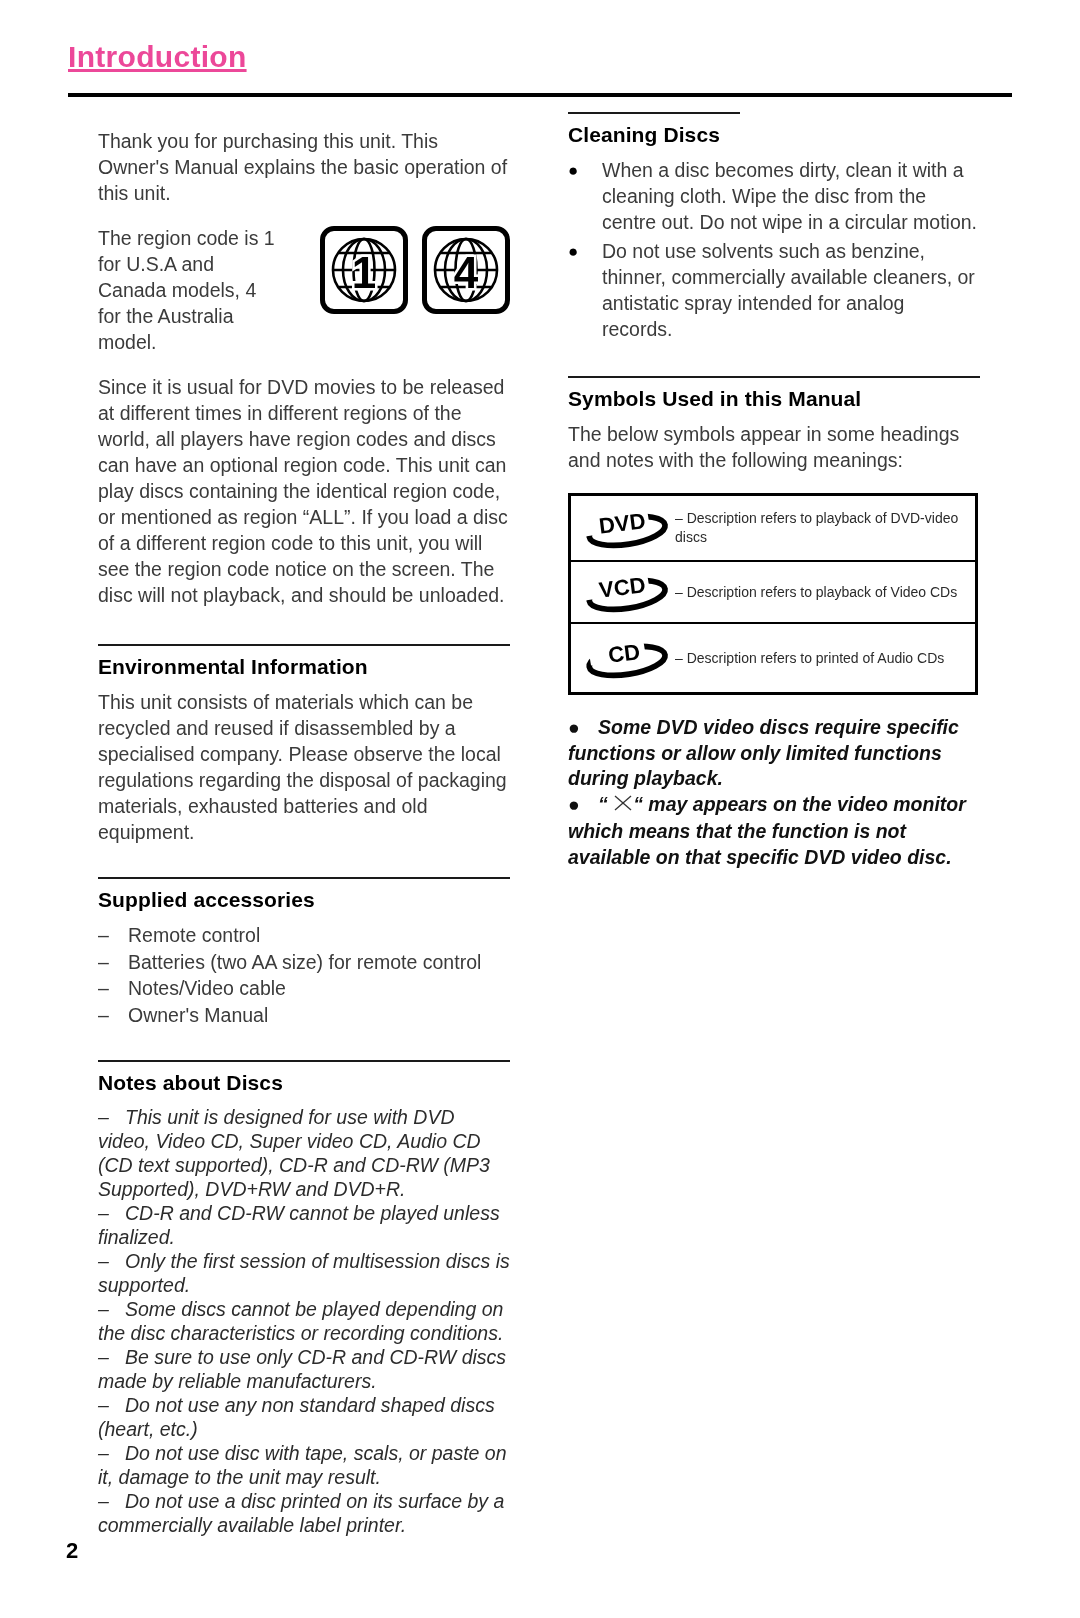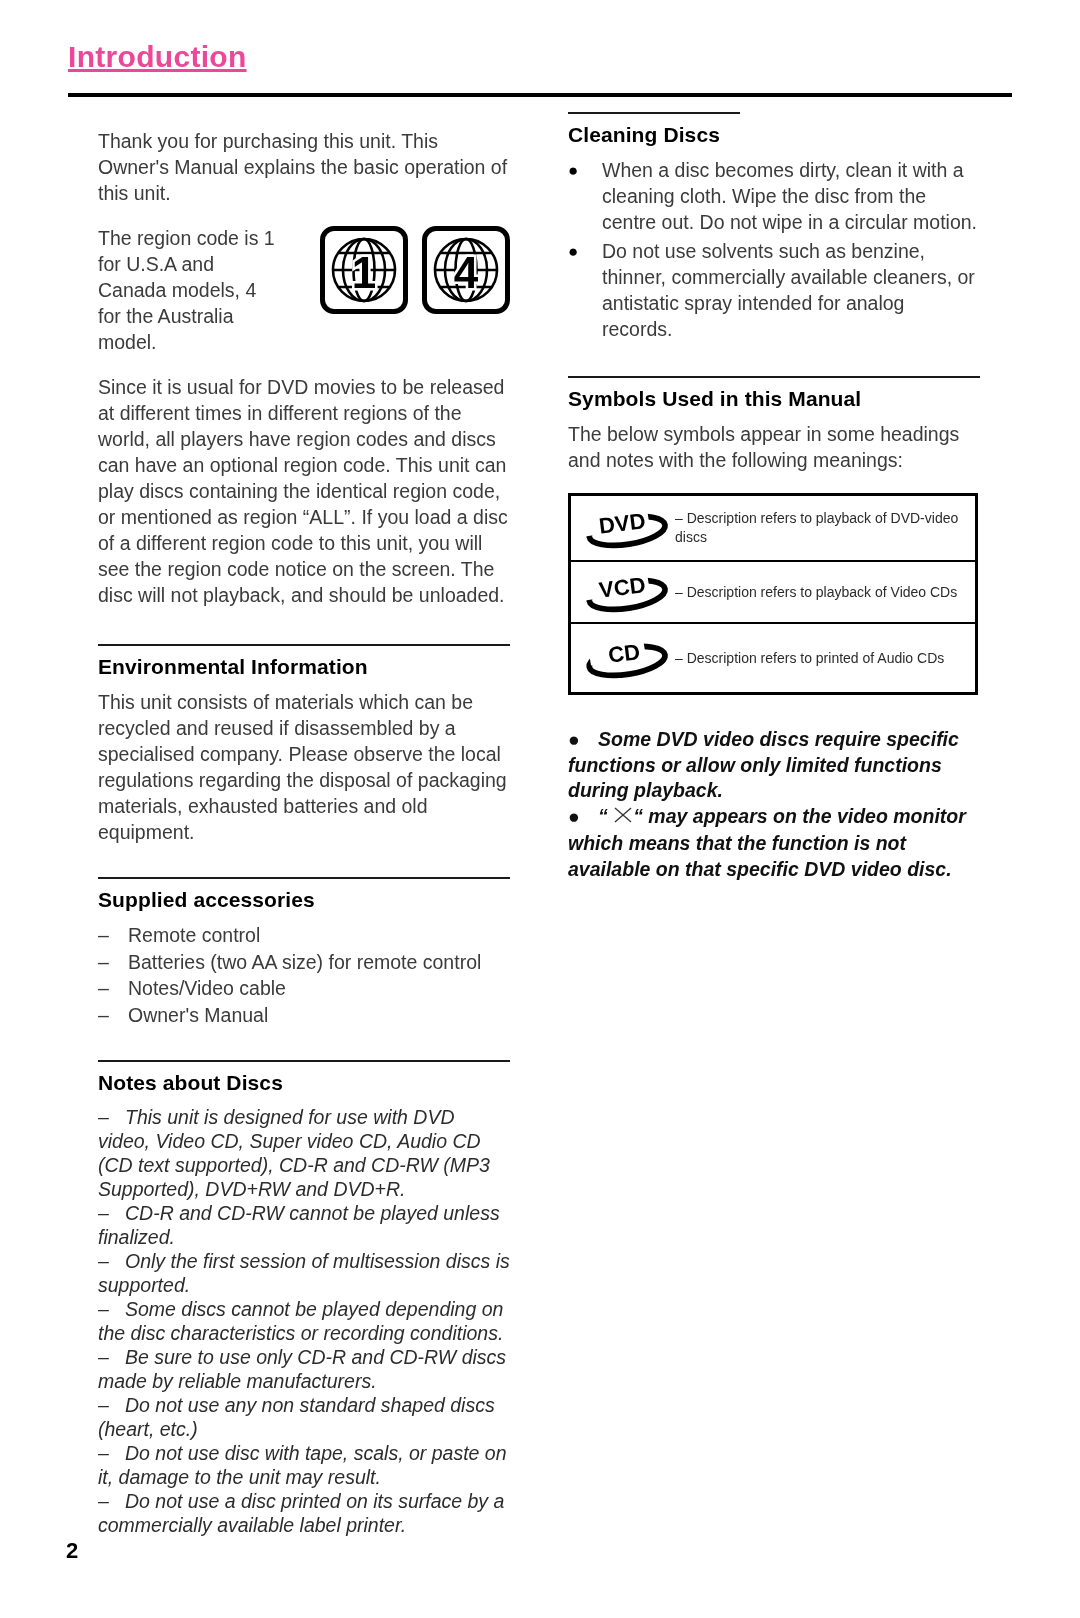--- a/index.html
+++ b/index.html
@@ -339,21 +339,21 @@
                 <rect x="12" y="2" width="58" height="24" fill="#fff"></rect>
               </g>
               <text x="48" y="27" text-anchor="middle" font-family="Liberation Sans, sans-serif" font-size="23" font-weight="bold" fill="#000" transform="rotate(-7 48 27)">CD</text>
             </svg>
           </div>
           <div class="symdesc">– Description refers to printed of Audio CDs</div>
         </div>
       </div>
     </div>
 
-    <div style="margin-top:32px;">
+    <div style="margin-top:20px;">
       <p class="bold-it"><span class="bullet">●</span><span>Some DVD video discs require specific functions or allow only limited functions during playback.</span></p>
       <p class="bold-it">
         <span class="bullet">●</span><span>“</span>
         <span class="xmark">
           <svg width="20" height="20" viewBox="0 0 20 20">
               <g stroke="#333" stroke-width="1.3" fill="none">
                 <line x1="2" y1="3" x2="18" y2="17"></line>
                 <line x1="18" y1="3" x2="2" y2="17"></line>
               </g>
             </svg>

